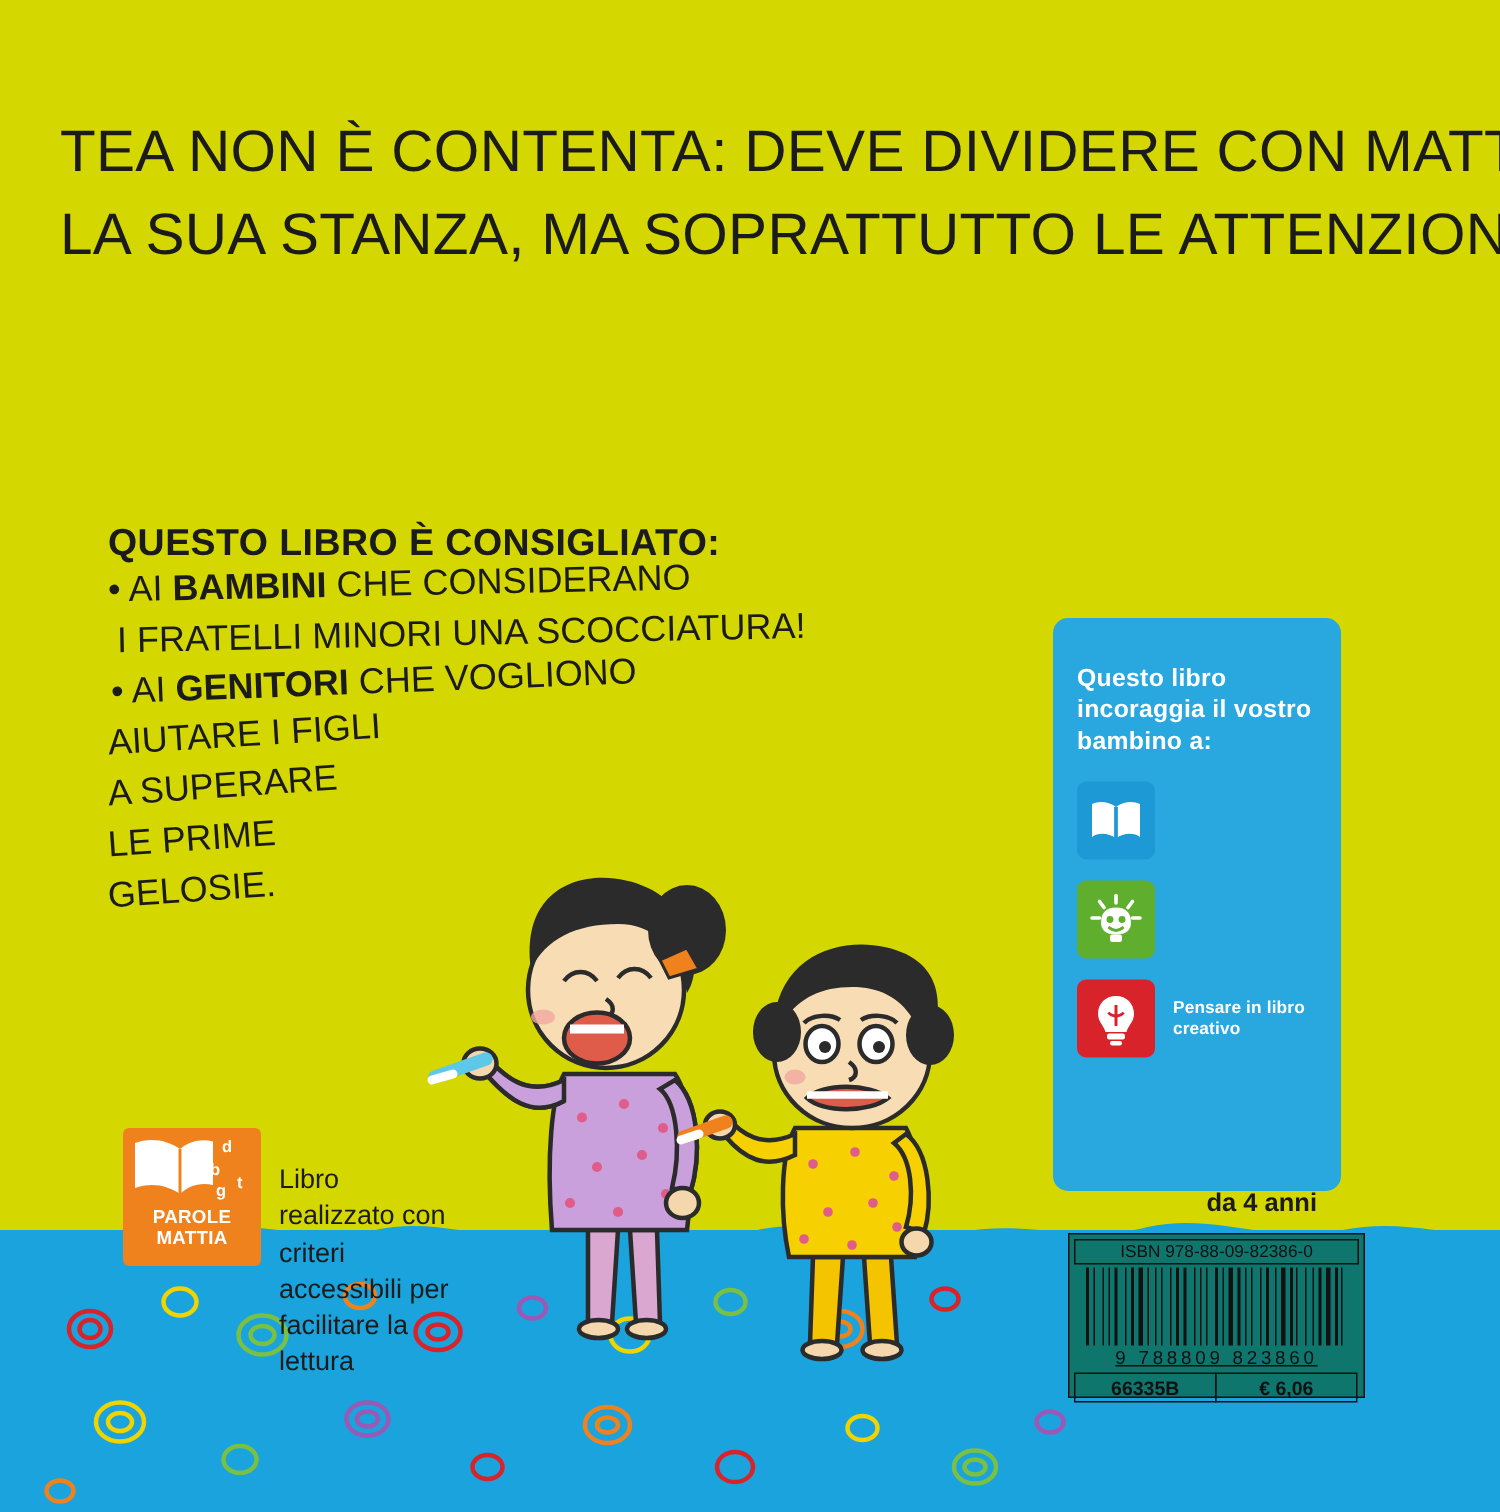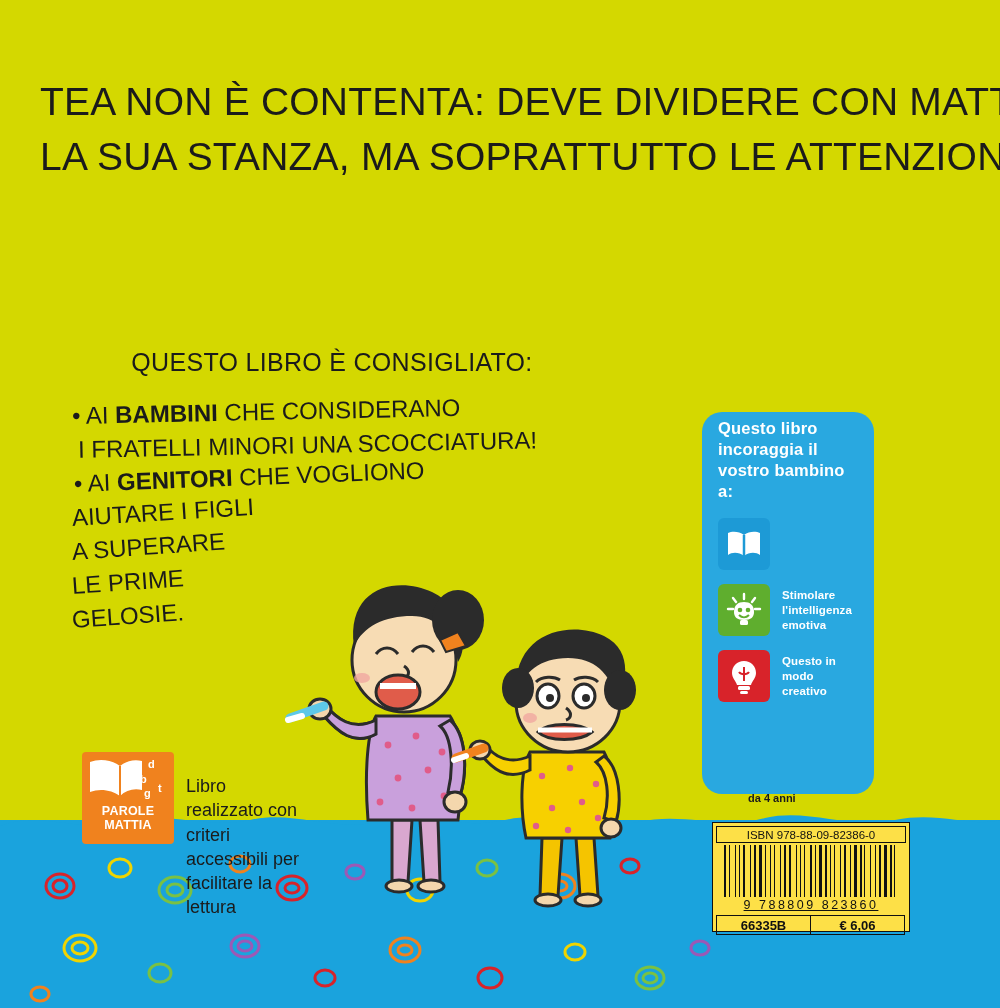--- a/index.html
+++ b/index.html
@@ -45,48 +45,46 @@
   
   #reco {
     position: absolute;
     left: 72px; top: 348px;
     width: 520px;
     z-index: 6;
     color: #1b1b1b;
   }
   #reco-title {
     font-size: 25px;
-    font-weight: normal;
+    font-weight: bold;
     letter-spacing: 0.3px;
-    margin-bottom: 22px;
-    text-align: center;
   }
   .reco-line {
     font-size: 24px;
     line-height: 1.42;
     white-space: nowrap;
   }
   .reco-line b { font-weight: bold; }
   .r1 { transform: rotate(-1.2deg); transform-origin: left center; }
   .r2 { transform: rotate(-1.2deg); transform-origin: left center; padding-left: 6px;}
   .r3 { transform: rotate(-2.2deg); transform-origin: left center; padding-left: 2px;}
   .r4 { transform: rotate(-3.5deg); transform-origin: left center; padding-left: 0px;}
   .r5 { transform: rotate(-4deg); transform-origin: left center; padding-left: 0px;}
   .r6 { transform: rotate(-4deg); transform-origin: left center; padding-left: 0px;}
   .r7 { transform: rotate(-4deg); transform-origin: left center; padding-left: 0px;}
 
   
   #info-card {
     position: absolute;
     left: 702px; top: 412px;
-    width: 172px; height: 382px;
+    width: 192px; height: 382px;
     background: #29a8e0;
-    border-radius: 20px;
+    border-radius: 10px;
     z-index: 6;
-    padding: 6px 14px 14px 16px;
+    padding: 30px 14px 14px 16px;
     color: #ffffff;
   }
   #info-card-title {
     font-size: 16.5px;
     font-weight: bold;
     line-height: 1.28;
     letter-spacing: 0.2px;
     margin-bottom: 16px;
   }
   .info-row {
@@ -143,31 +141,31 @@
     font-size: 18px;
     line-height: 1.35;
     color: #1b1b1b;
   }
 
   
   #age-label {
     position: absolute;
     left: 748px; top: 792px;
     width: 130px;
-    text-align: left;
-    font-size: 11px;
+    text-align: right;
+    font-size: 17px;
     font-weight: bold;
     color: #1b1b1b;
     z-index: 7;
   }
   #barcode-box {
     position: absolute;
     left: 712px; top: 822px;
     width: 198px; height: 110px;
-    background: #fde047;
+    background: #0f766e;
     border: 1px solid #111;
     z-index: 7;
     padding: 3px;
   }
   #isbn-row {
     height: 17px;
     border: 1px solid #111;
     font-size: 11.5px;
     display: flex;
     align-items: center;
@@ -388,34 +386,33 @@
           <path d="M4,19 L9,19"></path>
             <path d="M36,19 L31,19"></path>
         </g>
         <path d="M10,22 C10,15 14,12 20,12 C26,12 30,15 30,22 C30,27 27,30 20,30 C13,30 10,27 10,22 Z" fill="#fff"></path>
         <rect x="16" y="30" width="8" height="5" rx="1.5" fill="#fff"></rect>
         <circle cx="16" cy="20" r="2.3" fill="#5fae2e"></circle>
         <circle cx="24" cy="20" r="2.3" fill="#5fae2e"></circle>
         <path d="M15,25 C18,28 22,28 25,25" fill="none" stroke="#5fae2e" stroke-width="2"></path>
       </svg>
     </div>
-    <div class="info-text">Stimolare l'intelligenza emotiva</div>
   </div>
 
   <div class="info-row">
     <div class="info-icon icon-red">
       <svg width="36" height="38" viewBox="0 0 36 38">
         <path d="M18,4 C11,4 6,9 6,16 C6,21 10,24 11,28 L25,28 C26,24 30,21 30,16 C30,9 25,4 18,4 Z" fill="#fff"></path>
         <rect x="12" y="29" width="12" height="4" rx="1.5" fill="#fff"></rect>
         <rect x="14" y="34" width="8" height="3" rx="1.5" fill="#fff"></rect>
         <path d="M18,10 L18,24" stroke="#d8232a" stroke-width="2"></path>
         <path d="M13,15 C15,18 21,18 23,15" fill="none" stroke="#d8232a" stroke-width="2"></path>
       </svg>
     </div>
-    <div class="info-text">Questo in modo creativo</div>
+    <div class="info-text">Pensare in libro creativo</div>
   </div>
 </div>
 
 <div id="parole-logo">
   <div class="pl-top">
     <svg width="92" height="52" viewBox="0 0 92 52">
       <path d="M8,10 C18,6 30,8 38,14 L38,44 C30,38 18,36 8,40 Z" fill="#fff"></path>
       <path d="M38,14 C44,9 52,7 60,9 L60,38 C52,36 44,38 38,44 Z" fill="#fff"></path>
       <path d="M38,14 L38,44" stroke="#f0821e" stroke-width="2"></path>
       <text x="52" y="18" font-family="Liberation Sans, sans-serif" font-size="11" font-weight="bold" fill="#fff">a</text>

